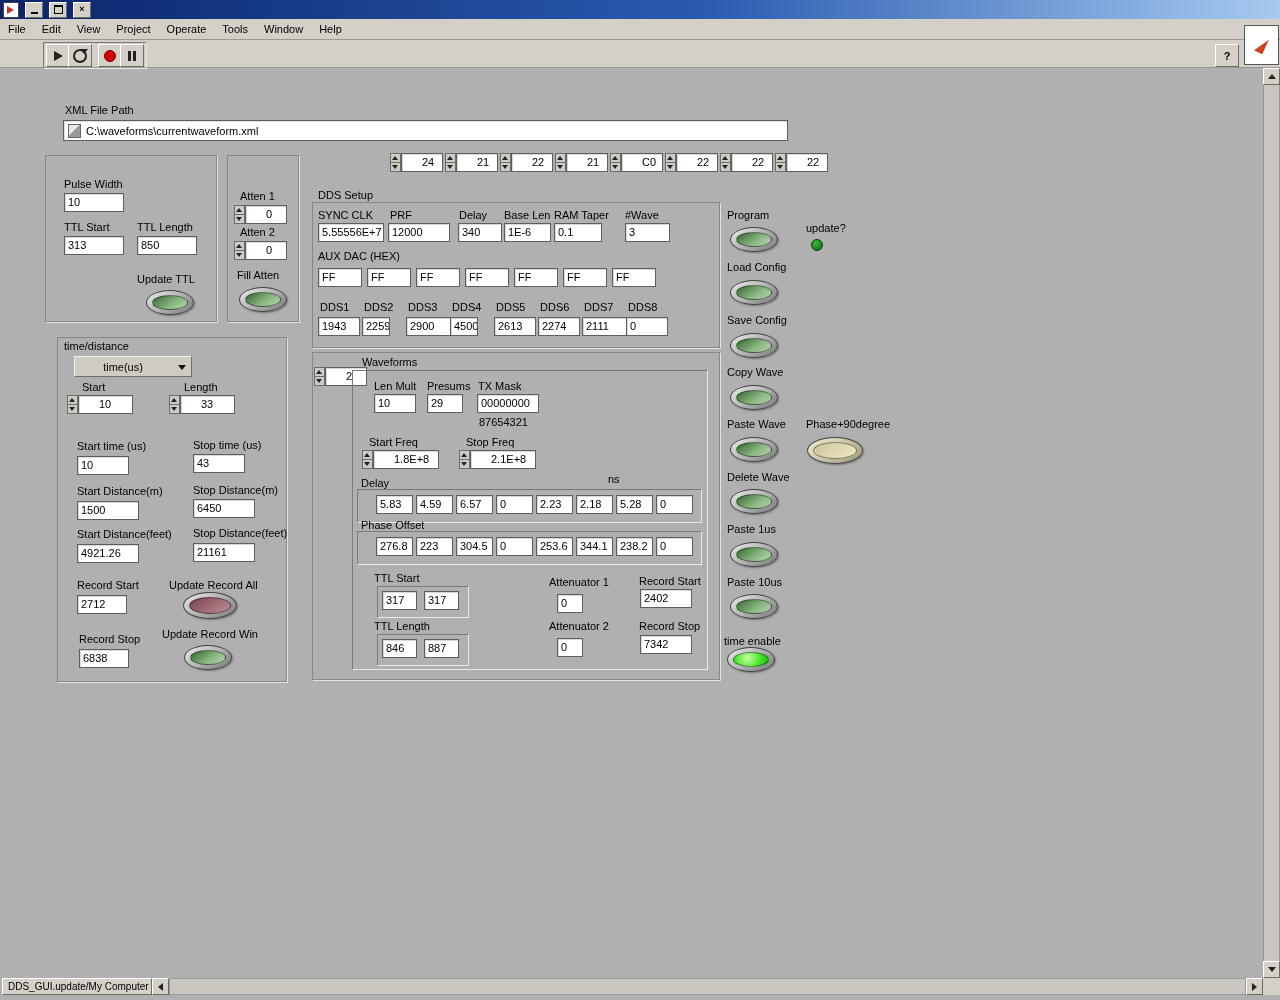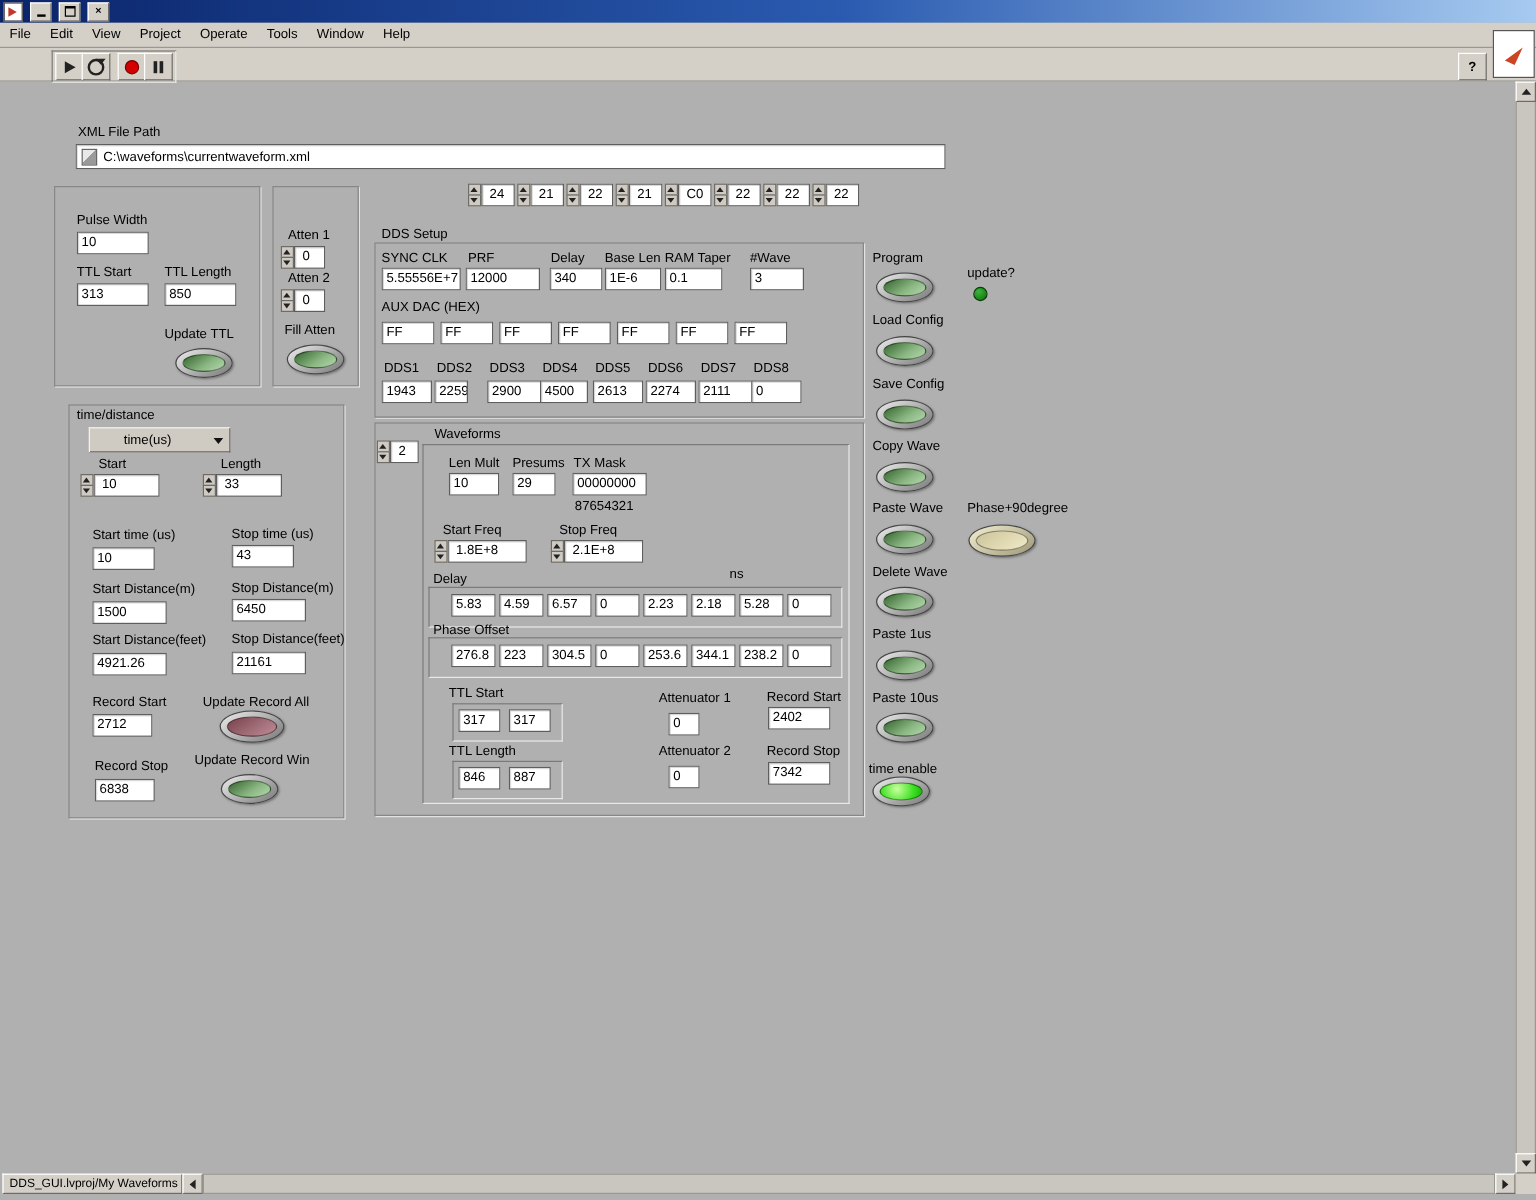--- a/index.html
+++ b/index.html
@@ -28,21 +28,21 @@
   .icon-pause{display:flex;gap:2px}
   .icon-pause i{width:3px;height:10px;background:#222;display:block}
   .logo{position:absolute;left:1244px;top:25px;width:33px;height:38px;background:#fff;border:1px solid #555;
     display:flex;align-items:center;justify-content:center}
   .logo-arrow{width:0;height:0;border-left:9px solid transparent;border-bottom:16px solid #cc4422;transform:rotate(25deg)}
   
   .lbl{position:absolute;white-space:nowrap;font-size:11px}
   .fld{position:absolute;height:19px;line-height:17px;background:#fff;border:1px solid #5e5e5e;
     box-shadow:inset 1px 1px 0 rgba(0,0,0,.15);padding:0 3px;box-sizing:border-box;overflow:hidden;white-space:nowrap;font-size:11px}
   .fldi{display:block;height:19px;line-height:17px;background:#fff;border:1px solid #5e5e5e;
-    box-shadow:inset 1px 1px 0 rgba(0,0,0,.15);padding:0 6px;box-sizing:border-box;overflow:hidden;white-space:nowrap;font-size:11px}
+    box-shadow:inset 1px 1px 0 rgba(0,0,0,.15);padding:0 20px;box-sizing:border-box;overflow:hidden;white-space:nowrap;font-size:11px}
   .spin{width:11px;height:19px;display:flex;flex-direction:column;flex:0 0 auto}
   .spin i{flex:1;background:#cfcbc3;border:1px solid #6e6c66;position:relative;display:block}
   .spin i.up{margin-bottom:-1px}
   .spin i.up::after{content:'';position:absolute;left:1px;top:2px;border-left:3px solid transparent;border-right:3px solid transparent;border-bottom:4px solid #222}
   .spin i.dn::after{content:'';position:absolute;left:1px;top:2px;border-left:3px solid transparent;border-right:3px solid transparent;border-top:4px solid #222}
   .spinctl{position:absolute;display:flex;align-items:stretch}
   .frame{position:absolute;border:1px solid #878787;box-shadow:1px 1px 0 rgba(255,255,255,.65)}
   .sunk{position:absolute;border:1px solid;border-color:#7a7a7a #e9e9e9 #e9e9e9 #7a7a7a}
   .lvbtn{position:absolute;width:46px;height:23px;border-radius:50%;background:linear-gradient(145deg,#ededed,#787878);
     border:1px solid #454545;box-shadow:1px 1px 2px rgba(0,0,0,.35)}
@@ -246,21 +246,21 @@
 <div class="lbl" style="left:364px;top:301px">DDS2</div>
 <div class="lbl" style="left:408px;top:301px">DDS3</div>
 <div class="lbl" style="left:452px;top:301px">DDS4</div>
 <div class="lbl" style="left:496px;top:301px">DDS5</div>
 <div class="lbl" style="left:540px;top:301px">DDS6</div>
 <div class="lbl" style="left:584px;top:301px">DDS7</div>
 <div class="lbl" style="left:628px;top:301px">DDS8</div>
 <div class="fld" style="left:318px;top:317px;width:42px">1943</div>
 <div class="fld" style="left:362px;top:317px;width:28px">2259</div>
 <div class="fld" style="left:406px;top:317px;width:52px">2900</div>
-<div class="fld" style="left:450px;top:317px;width:40px">4500</div>
+<div class="fld" style="left:450px;top:317px;width:28px">4500</div>
 <div class="fld" style="left:494px;top:317px;width:42px">2613</div>
 <div class="fld" style="left:538px;top:317px;width:42px">2274</div>
 <div class="fld" style="left:582px;top:317px;width:47px">2111</div>
 <div class="fld" style="left:626px;top:317px;width:42px">0</div>
 
 <div class="frame" style="left:312px;top:352px;width:406px;height:326px"></div>
 <div class="lbl" style="left:362px;top:356px">Waveforms</div>
 <div class="spinctl" style="left:314px;top:367px">
     <span class="spin">
       <i class="up"></i>
@@ -396,21 +396,21 @@
 <div class="lbl" style="left:724px;top:635px">time enable</div>
 <div class="lvbtn bright" style="left:727px;top:647px"></div>
 
 <div class="track" style="left:1263px;top:68px;width:17px;height:910px"></div>
 <div class="sbtn" style="left:1263px;top:68px">
     <i class="tri-up"></i>
   </div>
 <div class="sbtn" style="left:1263px;top:961px">
     <i class="tri-dn"></i>
   </div>
-<div class="statustab">DDS_GUI.lvproj/My Waveforms</div>
+<div class="statustab">DDS_GUI.update/My Computer</div>
 <div class="sbtn" style="left:152px;top:978px">
     <i class="tri-lf"></i>
   </div>
 <div class="track" style="left:169px;top:978px;width:1077px;height:17px"></div>
 <div class="sbtn" style="left:1246px;top:978px">
     <i class="tri-rt"></i>
   </div>
 <div class="corner"></div>
 
 </body></html>

